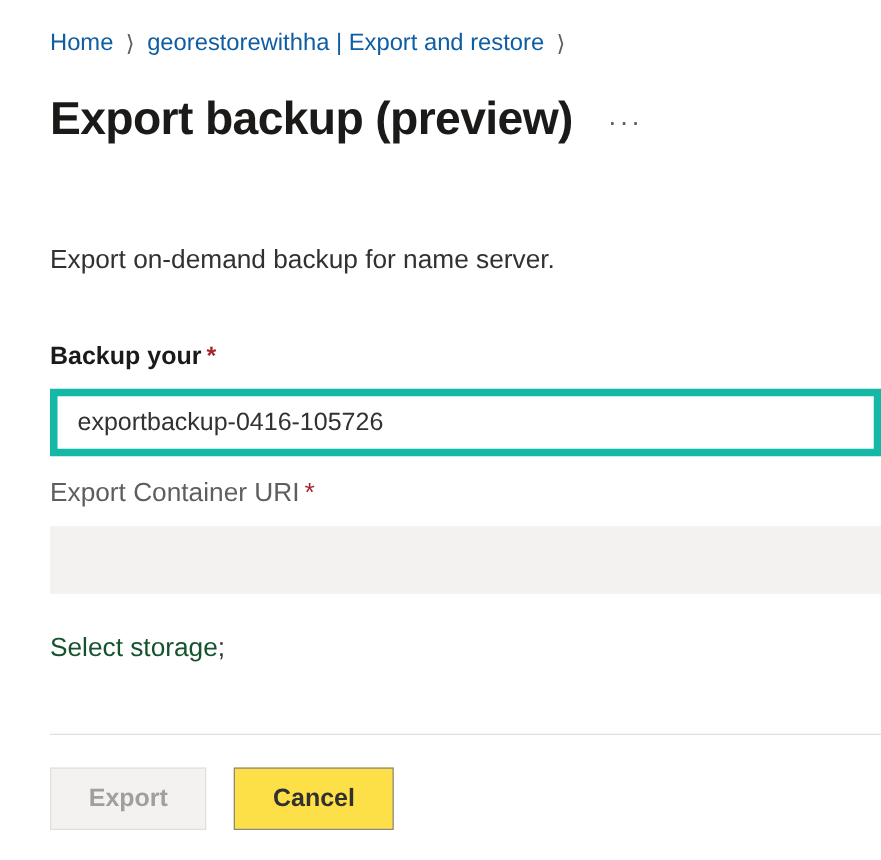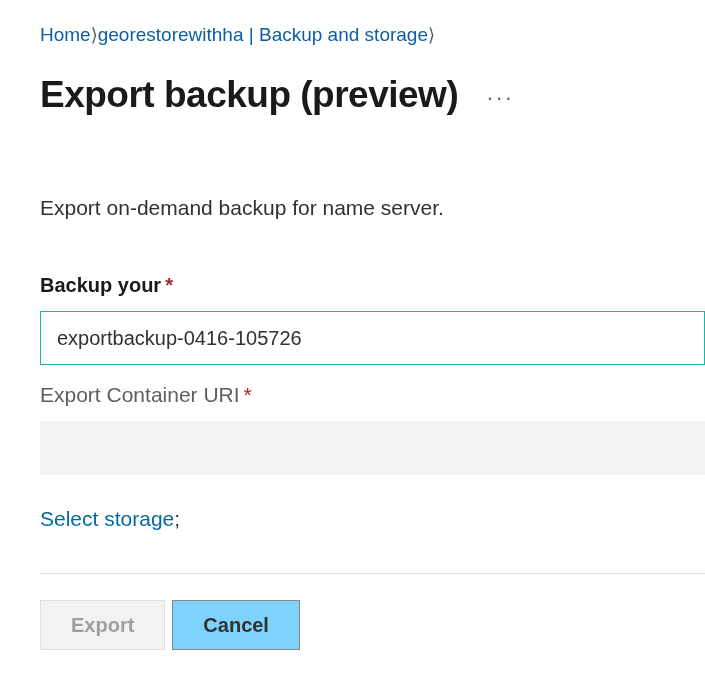--- a/index.html
+++ b/index.html
@@ -17,20 +17,21 @@
     }
     .container {
       padding: 24px 0 0 40px;
       height: 100%;
       display: flex;
       flex-direction: column;
     }
     .breadcrumb {
       display: flex;
       align-items: center;
+      gap: 10px;
       font-size: 19px;
       margin-bottom: 28px;
     }
     .breadcrumb a {
       color: #0f5ea3;
       text-decoration: none;
       cursor: pointer;
     }
     .breadcrumb .sep {
       color: #605e5c;
@@ -76,80 +77,80 @@
       font-weight: 400;
       font-size: 21px;
     }
     .required {
       color: #a4262c;
       margin-left: 4px;
     }
     .text-input {
       width: 100%;
       height: 54px;
-      border: 1px solid #14b8a6;
+      border: 6px solid #14b8a6;
       padding: 0 16px;
       font-size: 20px;
       font-family: inherit;
       color: #323130;
       outline: none;
       background: #ffffff;
     }
     .text-input.readonly {
       background: #f3f2f1;
       border: 1px solid #f3f2f1;
       color: #a19f9d;
     }
     .link-row {
       font-size: 21px;
       margin-top: 14px;
       margin-bottom: 20px;
     }
     .link {
-      color: #0369a1;
+      color: #14532d;
       text-decoration: none;
       cursor: pointer;
     }
     .semi {
       color: #323130;
     }
     .spacer {
       flex: 1;
     }
     .footer {
       border-top: 1px solid #e1dfdd;
-      padding: 26px 0 38px 0;
+      padding: 26px 0 24px 0;
       display: flex;
-      gap: 7px;
+      gap: 22px;
     }
     .btn {
       height: 50px;
       padding: 0 30px;
       font-size: 20px;
       font-weight: 600;
       font-family: inherit;
       cursor: pointer;
       border: 1px solid #8a8886;
-      background: #7dd3fc;
+      background: #fde047;
       color: #323130;
     }
     .btn.primary {
       background: #f3f2f1;
       border: 1px solid #e1dfdd;
       color: #a19f9d;
     }
   </style>
 </head>
 <body>
 
 <div class="container">
   <nav class="breadcrumb">
     <a>Home</a>
     <span class="sep">⟩</span>
-    <a>georestorewithha | Backup and storage</a>
+    <a>georestorewithha | Export and restore</a>
     <span class="sep">⟩</span>
   </nav>
 
   <div class="title-row">
     <h1 class="page-title">Export backup (preview)</h1>
     <span class="more-icon">···</span>
   </div>
 
   <p class="description">Export on-demand backup for name server.</p>
 

